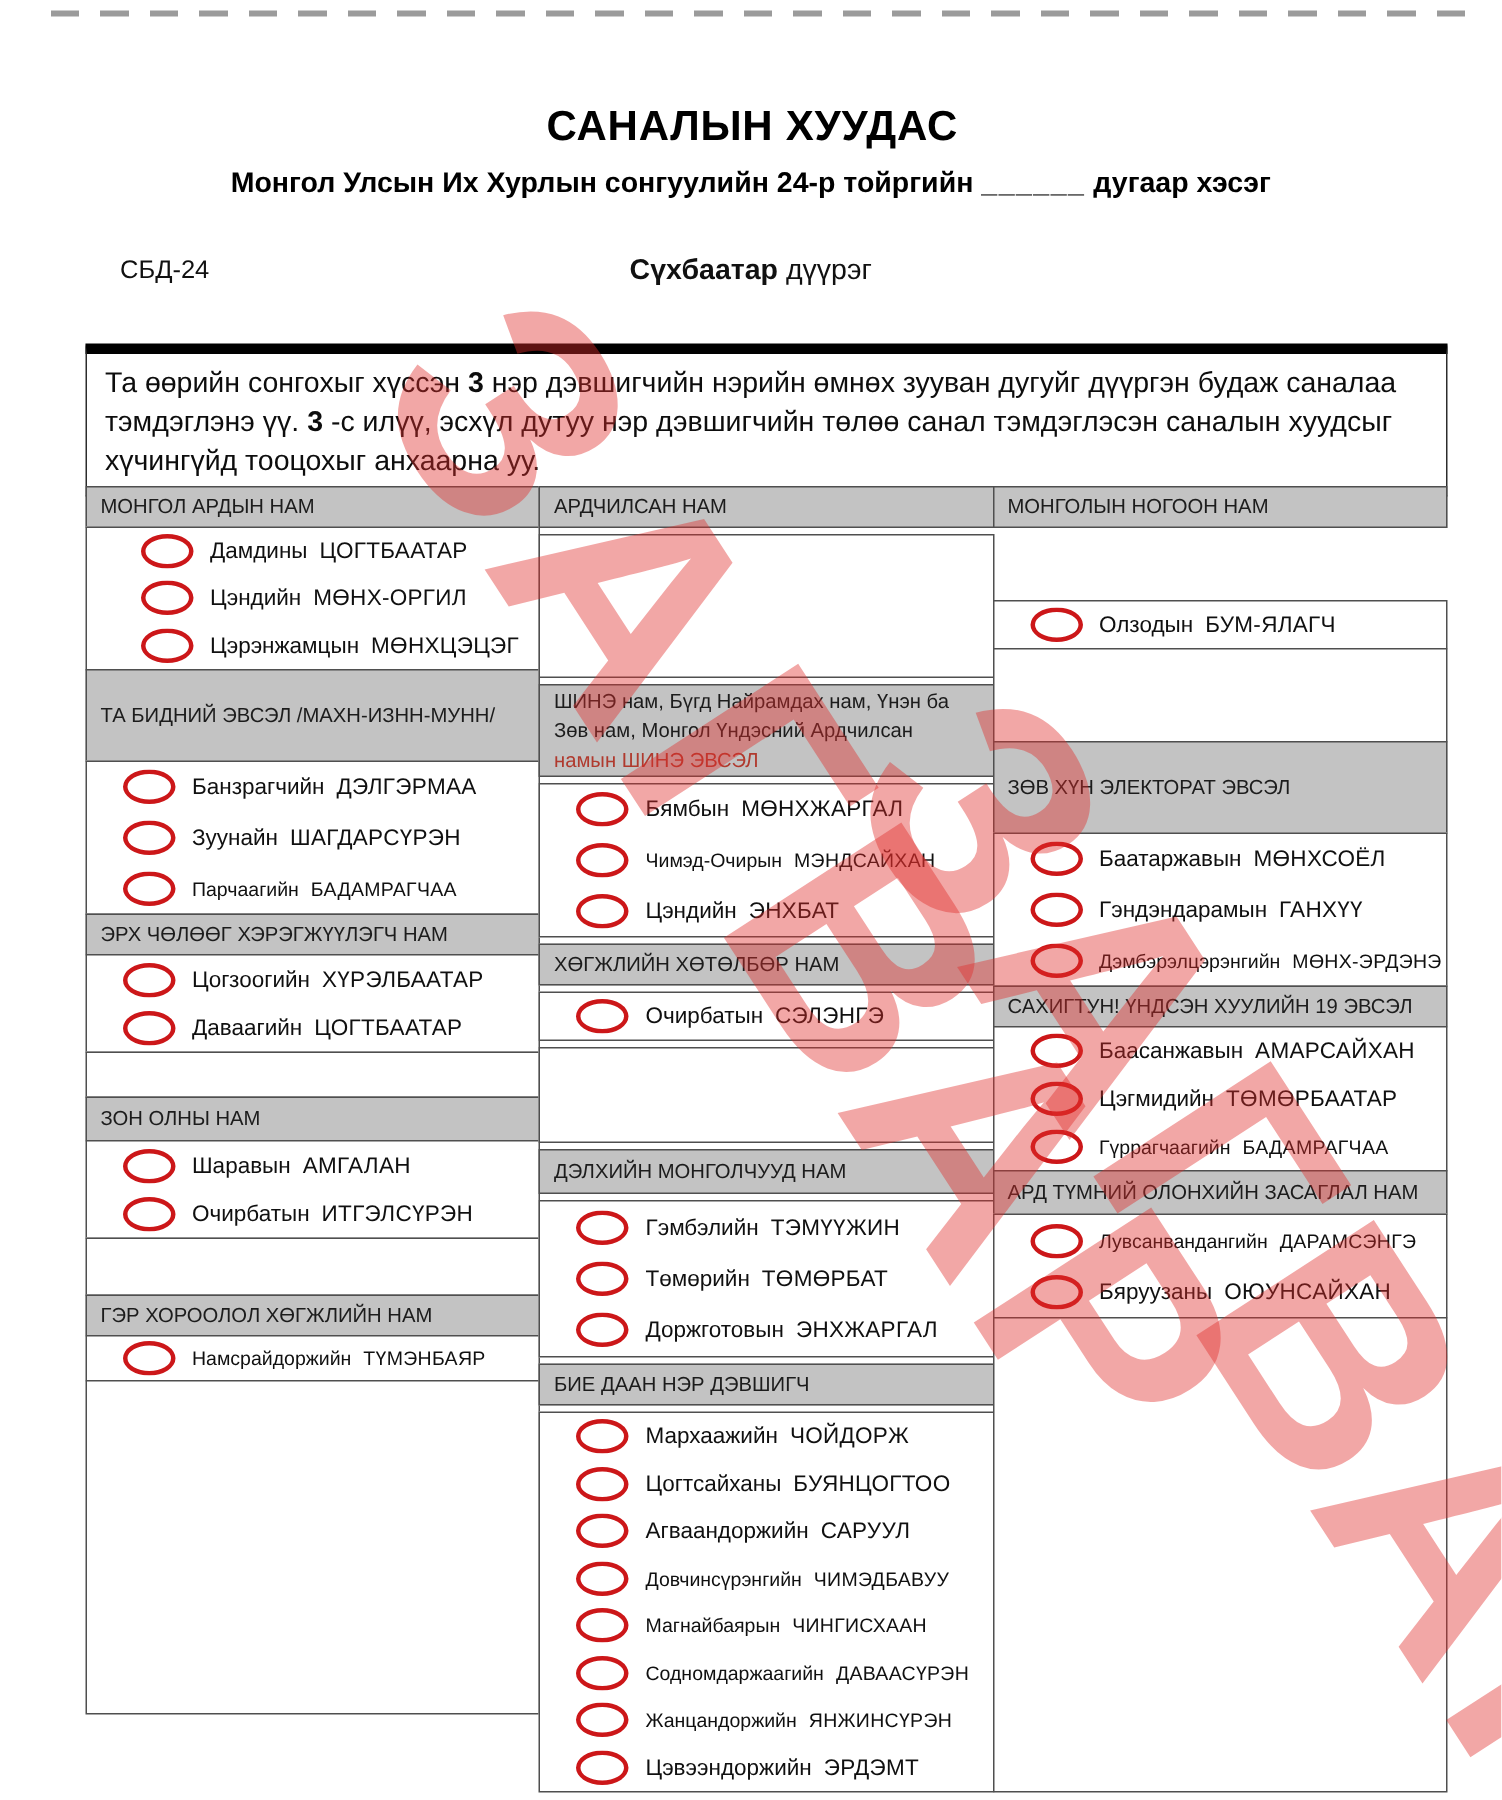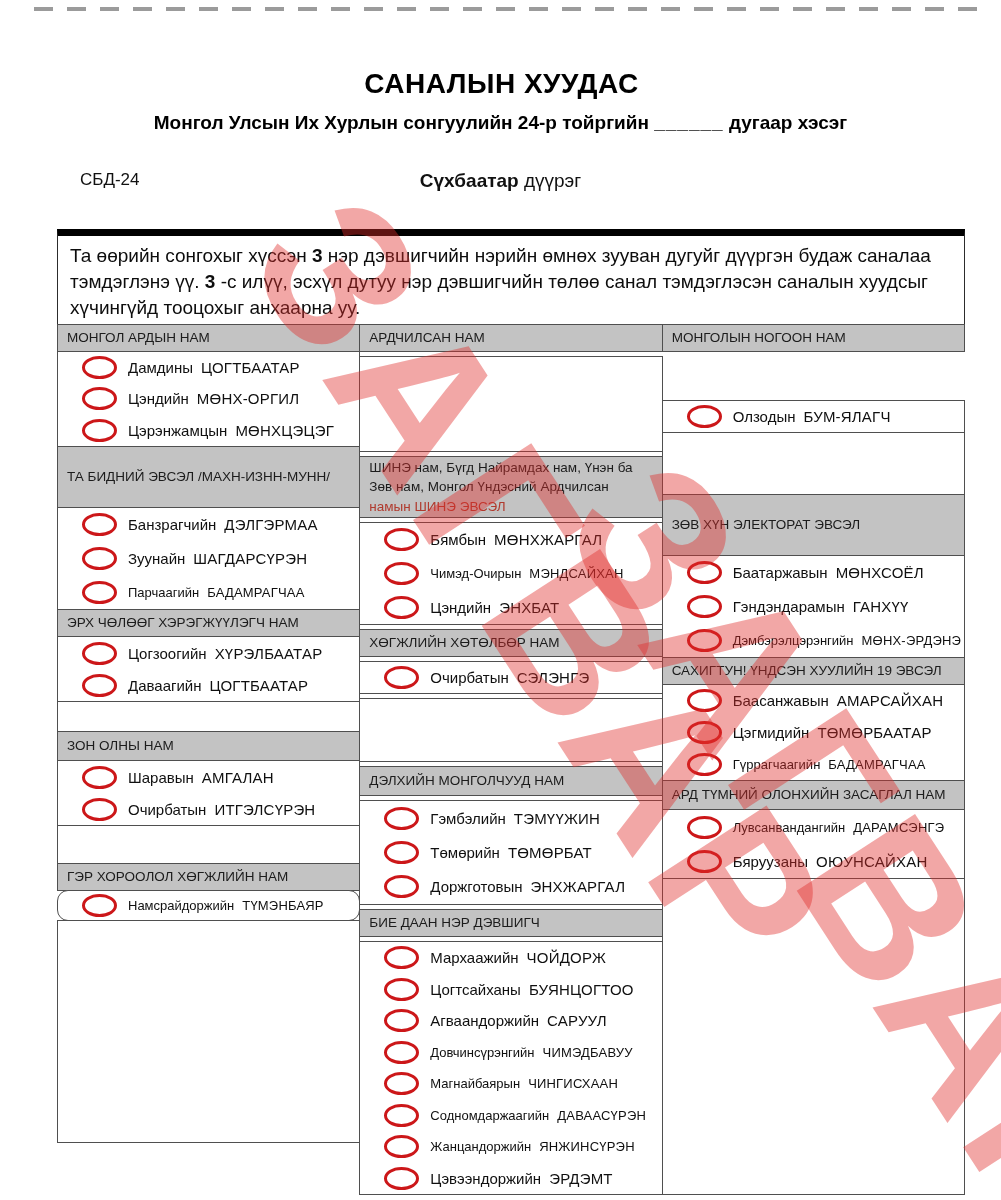--- a/index.html
+++ b/index.html
@@ -72,21 +72,21 @@
 
   <div class="instructions">
     <span>Та өөрийн сонгохыг хүссэн </span><span class="b">3</span><span> нэр дэвшигчийн нэрийн өмнөх зууван дугуйг дүүргэн будаж саналаа тэмдэглэнэ үү. </span><span class="b">3</span><span> -с илүү, эсхүл дутуу нэр дэвшигчийн төлөө санал тэмдэглэсэн саналын хуудсыг хүчингүйд тооцохыг анхаарна уу.</span>
   </div>
 
   <div class="ballot">
     <div class="col">
         <div class="box header" style="height: 28px;">
           <span class="hwrap"><span>МОНГОЛ АРДЫН НАМ</span></span>
         </div>
-        <div class="box cands" style="height: 96px;">
+        <div class="box cands" style="height: 96px; padding-left: 12px;">
           <div class="cand">
             <span class="oval"></span>
             <span class="fn">Дамдины</span>
             <span class="ln">ЦОГТБААТАР</span>
           </div>
           <div class="cand">
             <span class="oval"></span>
             <span class="fn">Цэндийн</span>
             <span class="ln">МӨНХ-ОРГИЛ</span>
           </div>
@@ -144,21 +144,21 @@
           <div class="cand">
             <span class="oval"></span>
             <span class="fn">Очирбатын</span>
             <span class="ln">ИТГЭЛСҮРЭН</span>
           </div>
         </div>
         <div class="box empty" style="height: 39px;"></div>
         <div class="box header" style="height: 28px; justify-content: center;">
           <span class="hwrap"><span>ГЭР ХОРООЛОЛ ХӨГЖЛИЙН НАМ</span></span>
         </div>
-        <div class="box cands" style="height: 31px; border-radius: 11px;">
+        <div class="box cands" style="height: 31px;">
           <div class="cand small">
             <span class="oval"></span>
             <span class="fn">Намсрайдоржийн</span>
             <span class="ln">ТҮМЭНБАЯР</span>
           </div>
         </div>
         <div class="box empty" style="height: 223px;"></div>
       </div>
     <div class="col">
         <div class="box header" style="height: 28px;">

